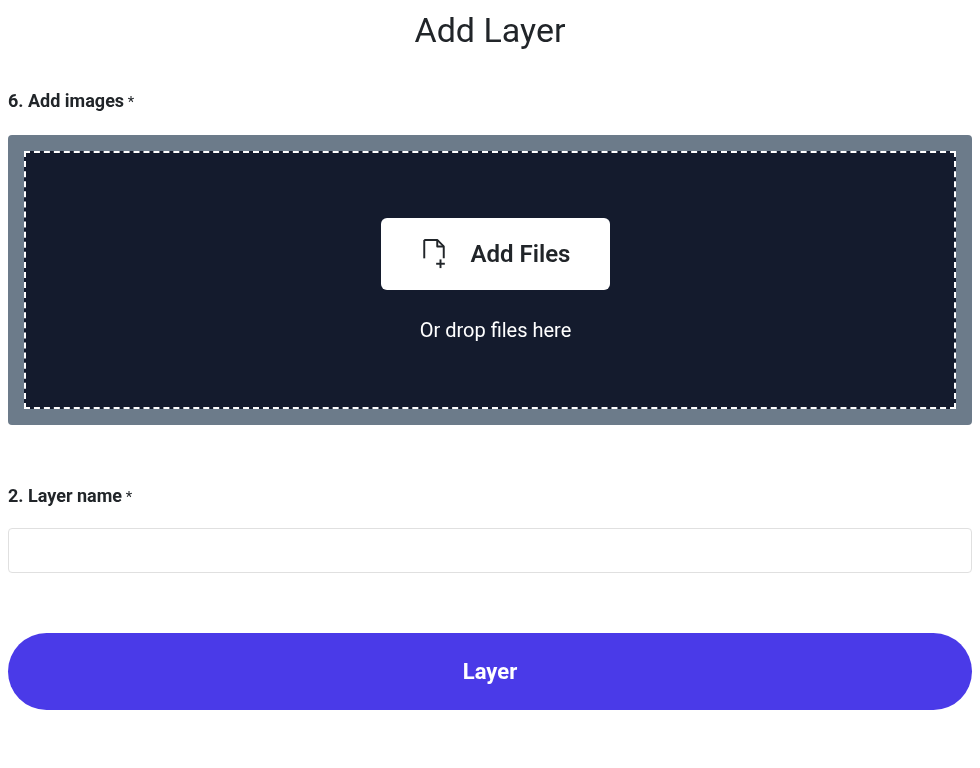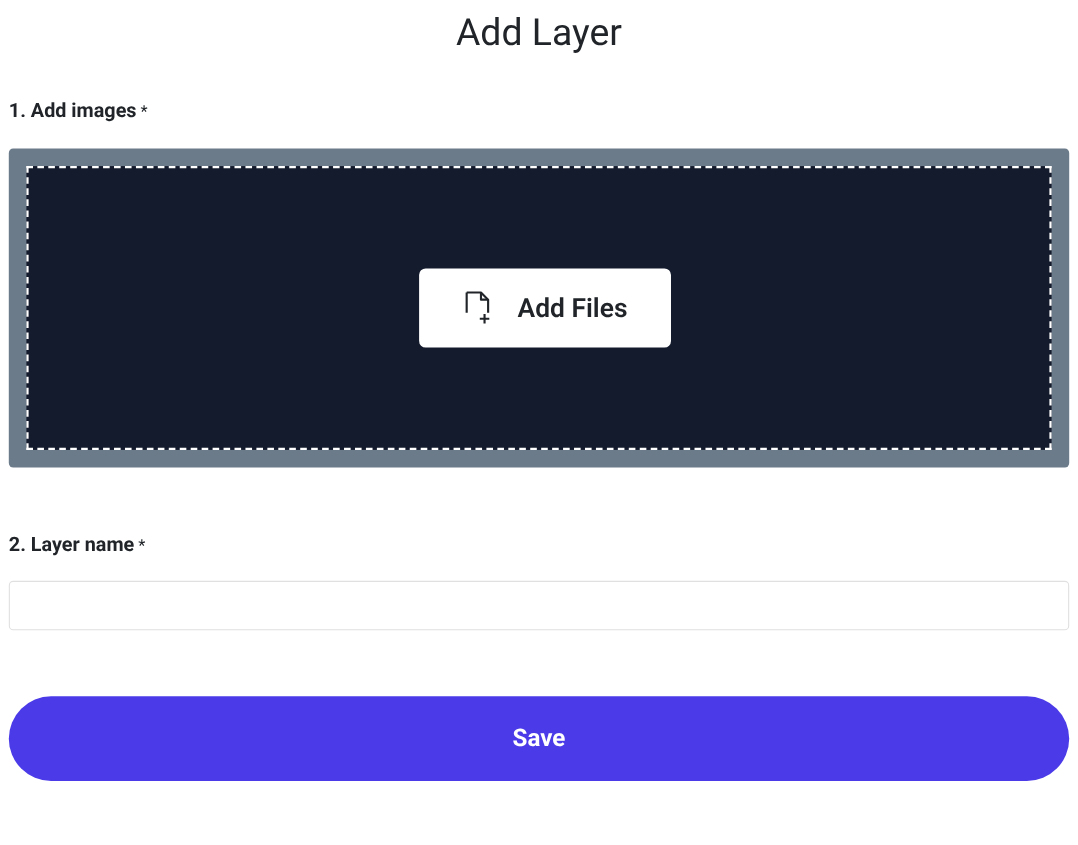--- a/index.html
+++ b/index.html
@@ -100,42 +100,43 @@
     }
   </style>
 </head>
 <body>
 
 
 
 <h1 class="page-title">Add Layer</h1>
 
 <div class="section-label">
-  <span>1. Add images</span><span class="required-asterisk"> *</span>
+  <span>6. Add images</span><span class="required-asterisk"> *</span>
 </div>
 
 <div class="dropzone-outer">
   <div class="dropzone-inner">
     <button class="add-files-btn">
       <span class="file-icon">
         <svg viewBox="0 0 24 28" width="26" height="32" fill="none" stroke="#212529" stroke-width="1.8">
           <path d="M 3 1 L 15 1 L 21 7 L 21 18" stroke-linejoin="round"></path>
           <path d="M 15 1 L 15 7 L 21 7" stroke-linejoin="round"></path>
           <path d="M 3 1 L 3 18"></path>
           <line x1="14" y1="23" x2="22" y2="23"></line>
           <line x1="18" y1="19" x2="18" y2="27"></line>
         </svg>
       </span>
       <span>Add Files</span>
     </button>
+    <div class="drop-text">Or drop files here</div>
   </div>
 </div>
 
 <div class="section-label section-2">
   <span>2. Layer name</span><span class="required-asterisk"> *</span>
 </div>
 
 <input type="text" class="layer-name-input" value="" style="">
 
-<button class="save-btn">Save</button>
+<button class="save-btn">Layer</button>
 
 
 
 
 </body></html>

